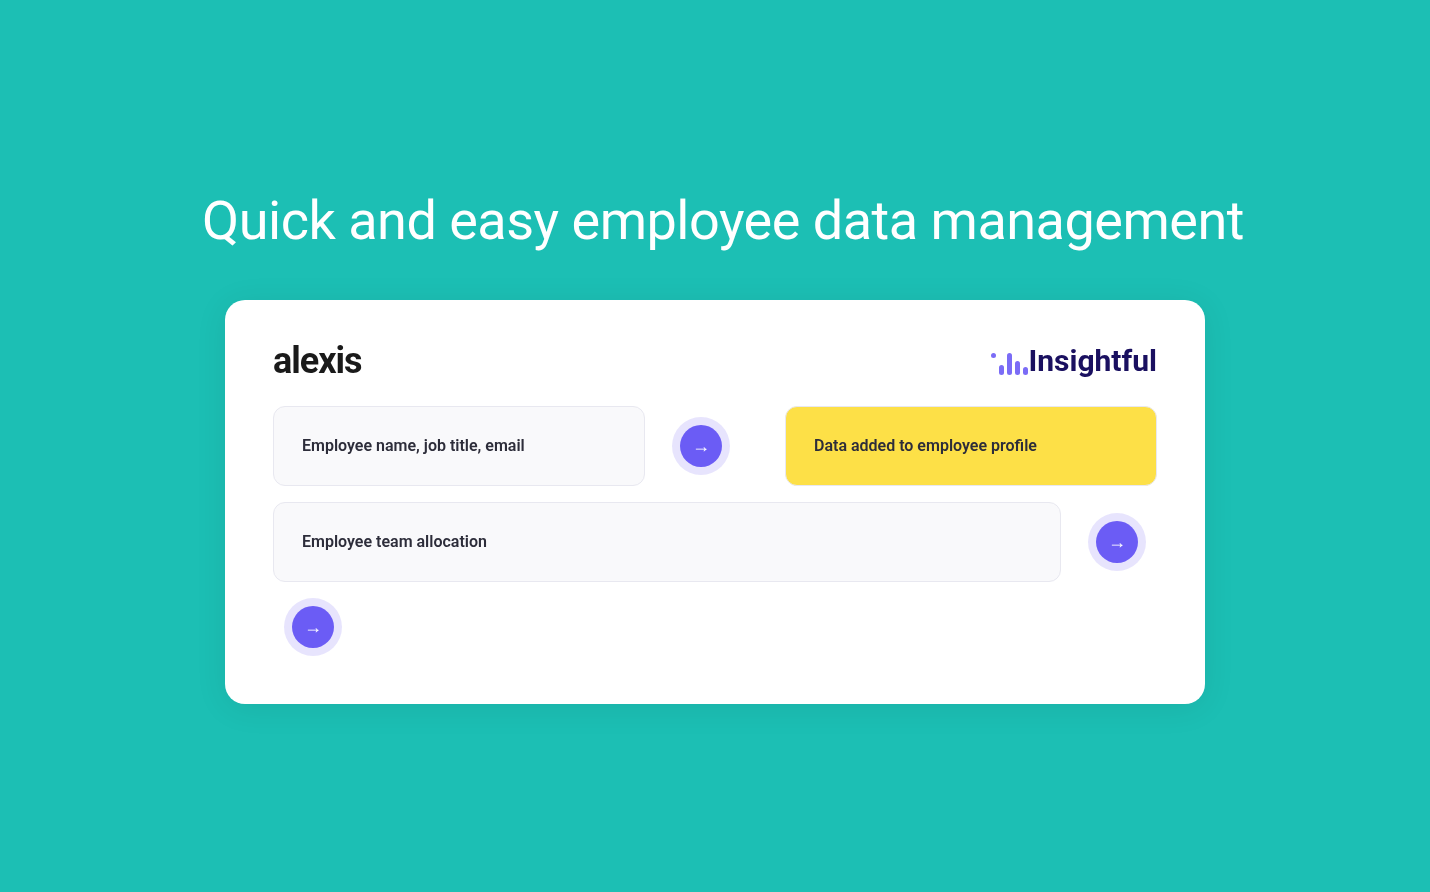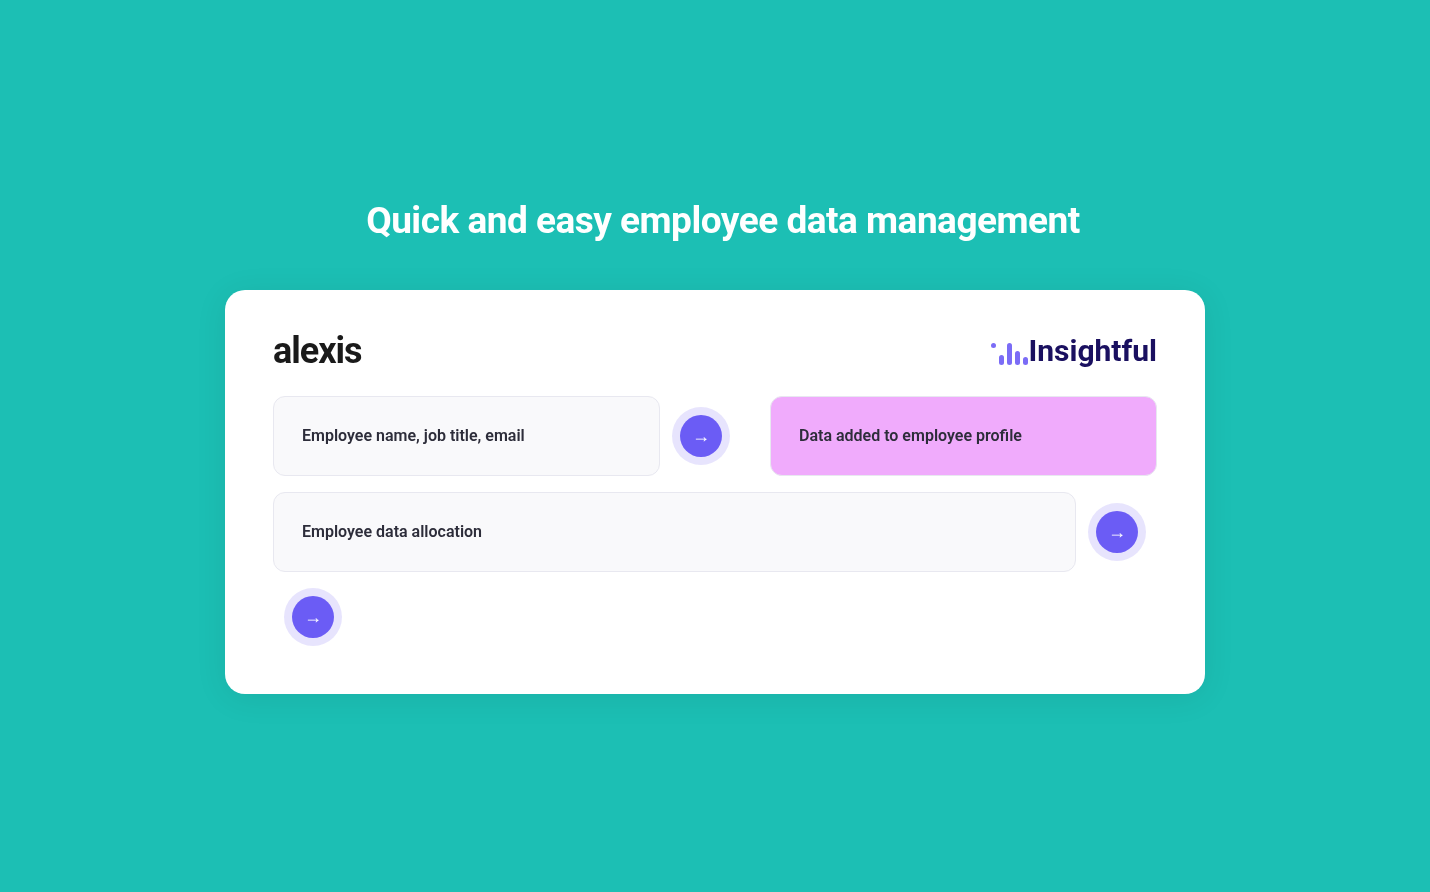--- a/index.html
+++ b/index.html
@@ -11,22 +11,22 @@
       display: flex;
       flex-direction: column;
       align-items: center;
       justify-content: center;
       font-family: -apple-system, BlinkMacSystemFont, 'Segoe UI', Roboto, sans-serif;
       overflow: hidden;
     }
 
     .page-title {
       color: #ffffff;
-      font-size: 37px;
-      font-weight: 700;
+      font-size: 54px;
+      font-weight: 400;
       text-align: center;
       margin-bottom: 48px;
       letter-spacing: -0.5px;
       margin-left: 16px;
     }
 
     .card {
       background: #ffffff;
       border-radius: 20px;
       padding: 40px 48px 48px;
@@ -82,21 +82,21 @@
 
     .rows-container {
       display: flex;
       flex-direction: column;
       gap: 16px;
     }
 
     .mapping-row {
       display: flex;
       align-items: center;
-      gap: 1px;
+      gap: 16px;
     }
 
     .left-box {
       flex: 1;
       background: #f9f9fb;
       border: 1.5px solid #e8e8f0;
       border-radius: 12px;
       padding: 24px 28px;
       min-height: 80px;
       display: flex;
@@ -135,21 +135,21 @@
       display: flex;
       align-items: center;
       justify-content: center;
       color: #ffffff;
       font-size: 18px;
       font-weight: 700;
     }
 
     .right-box {
       flex: 1;
-      background: #f0abfc;
+      background: #fde047;
       border: 1.5px solid #e8e8f0;
       border-radius: 12px;
       padding: 12px 28px;
       min-height: 80px;
       display: flex;
       align-items: center;
       margin-left: 28px;
     }
 
     .right-box-text {
@@ -191,21 +191,21 @@
           <div class="arrow-inner">→</div>
         </div>
       </div>
       <div class="right-box">
         <span class="right-box-text">Data added to employee profile</span>
       </div>
     </div>
 
     <div class="mapping-row">
       <div class="left-box">
-        <span class="left-box-text">Employee data allocation</span>
+        <span class="left-box-text">Employee team allocation</span>
       </div>
       <div class="arrow-connector">
         <div class="arrow-outer">
           <div class="arrow-inner">→</div>
         </div>
       </div>
     </div>
 
     <div class="mapping-row">
       <div class="arrow-connector">

